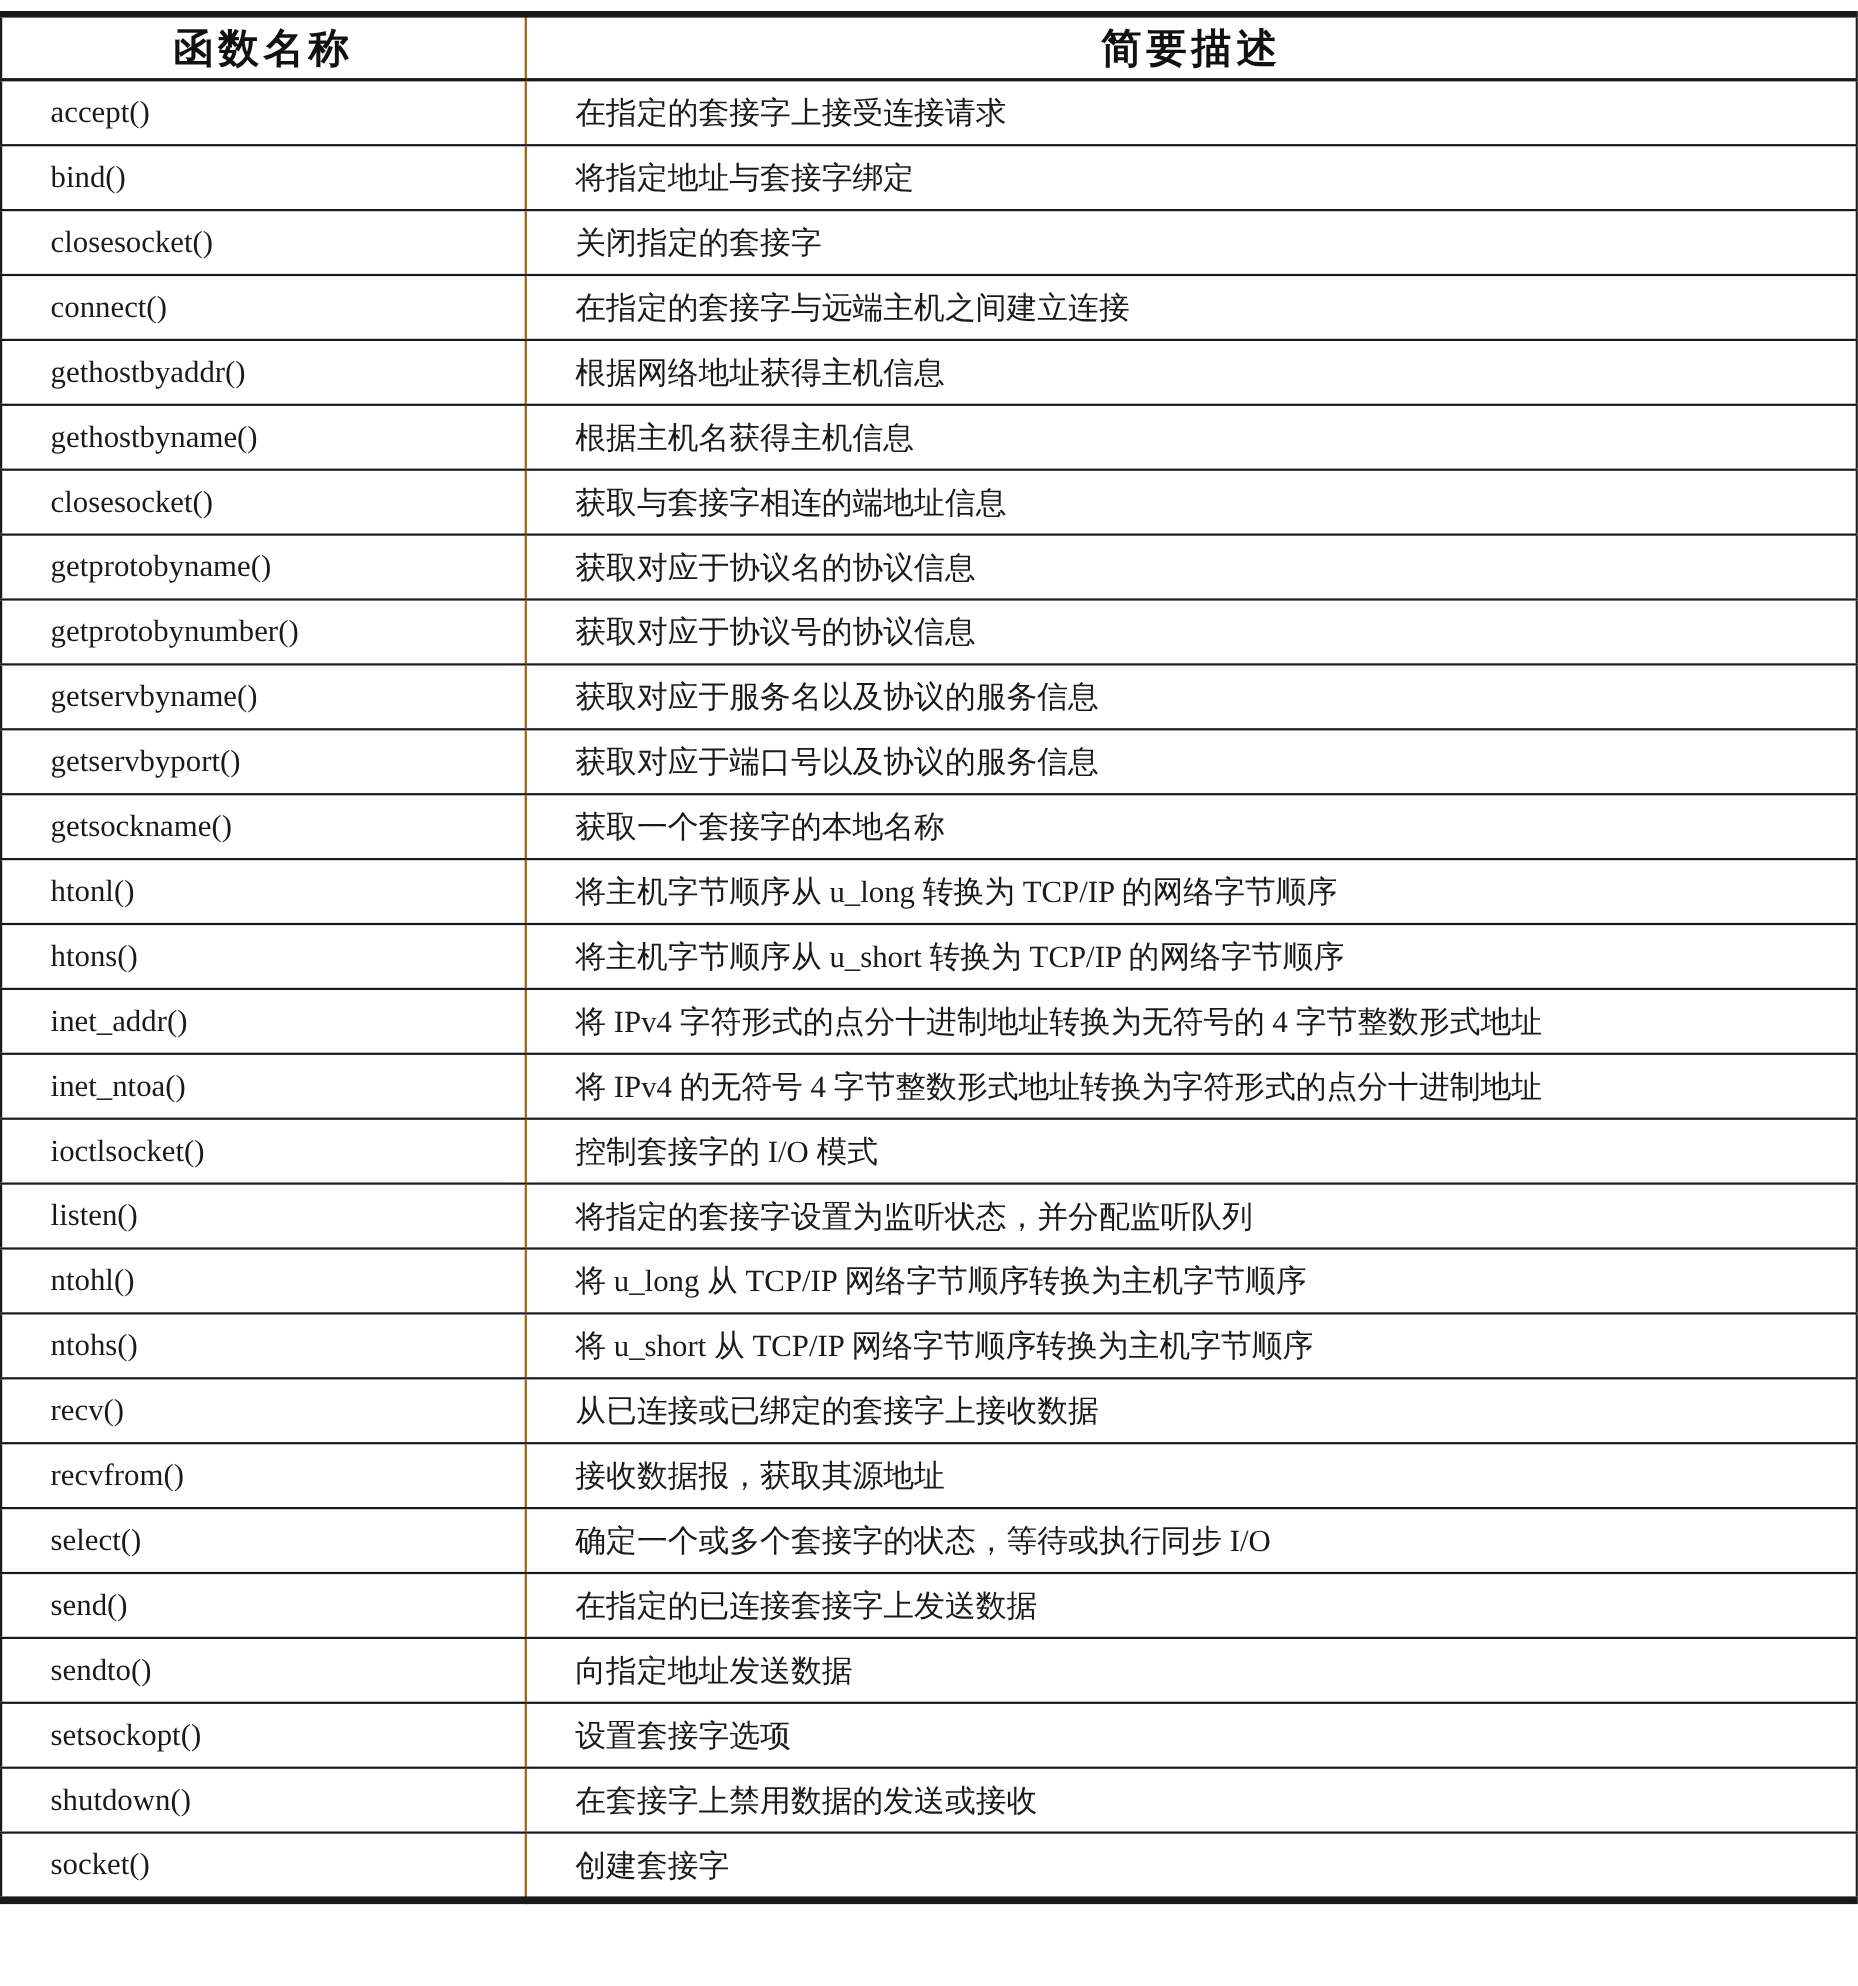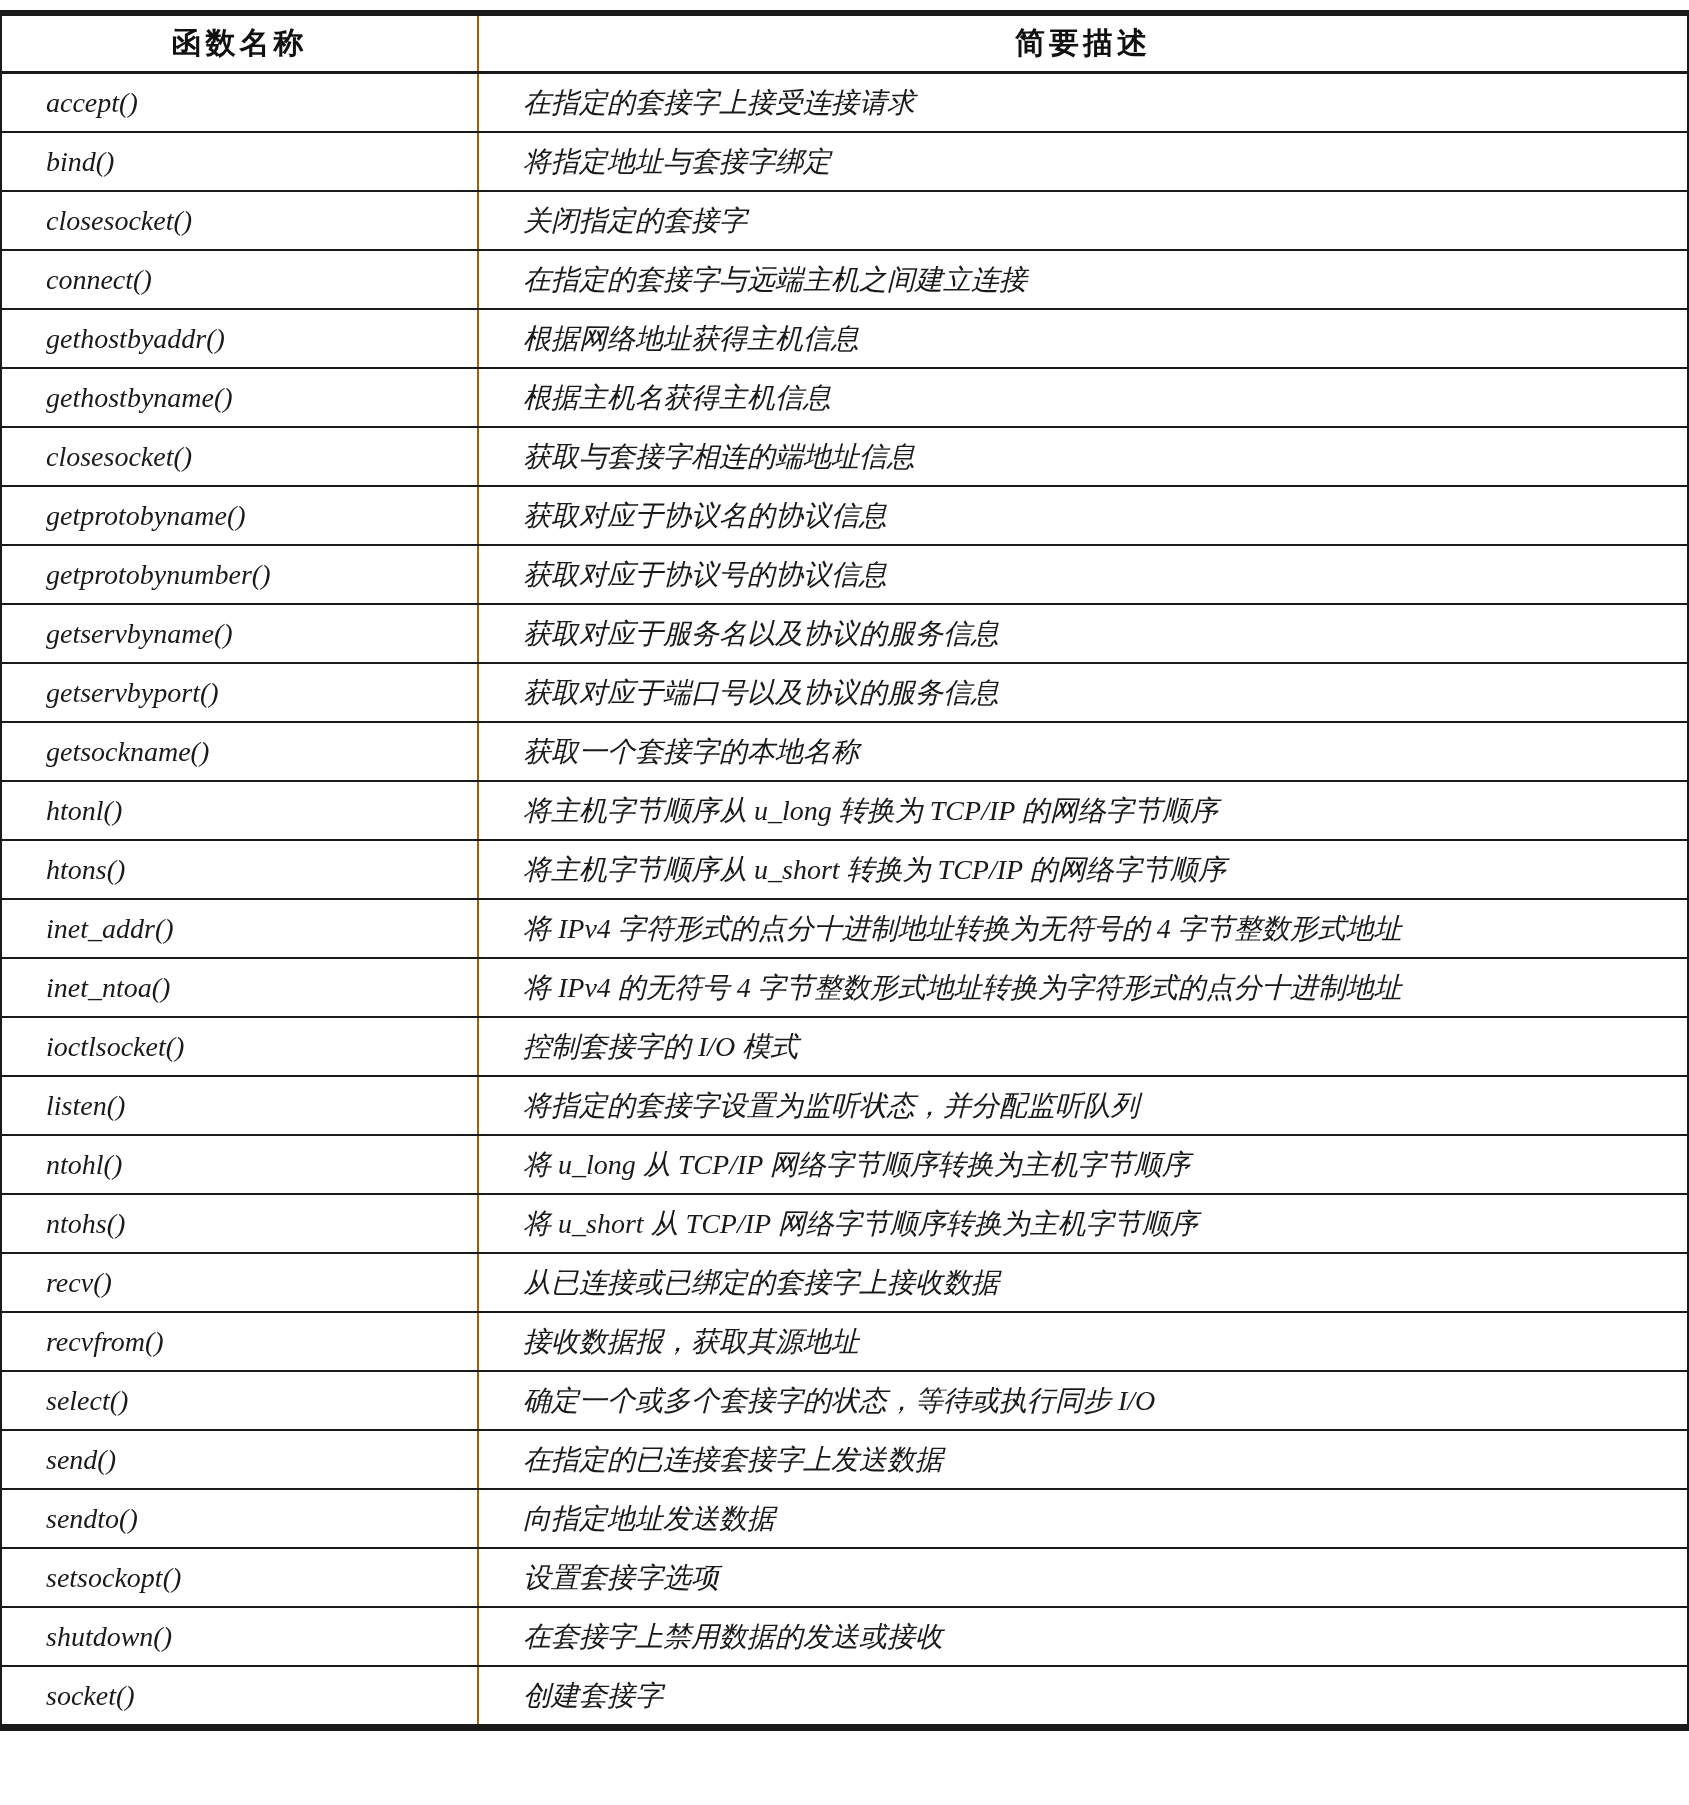--- a/index.html
+++ b/index.html
@@ -26,37 +26,36 @@
     border-left: 2px solid #1a1a1a;
     border-right: 2px solid #1a1a1a;
   }
   col.c-fn   { width: 477px; }
   th {
     height: 55px;
     text-align: center;
     vertical-align: middle;
     font-family: "Liberation Sans", "DejaVu Sans", sans-serif;
     font-weight: bold;
-    font-size: 30px;
+    font-size: 37px;
     letter-spacing: 4px;
     color: #111111;
     border-bottom: 3px solid #1a1a1a;
     padding: 0;
   }
   td {
     height: 57px;
     vertical-align: middle;
     font-family: "Liberation Serif", "DejaVu Serif", serif;
     font-size: 28px;
     color: #1a1a1a;
     border-bottom: 2px solid #1a1a1a;
     padding: 0;
     white-space: nowrap;
     overflow: hidden;
-    font-style: italic;
   }
   th.col-desc, td.cell-desc {
     border-left: 2px solid #a16207;
   }
   td.cell-fn {
     padding-left: 44px;
   }
   td.cell-desc {
     padding-left: 44px;
   }

